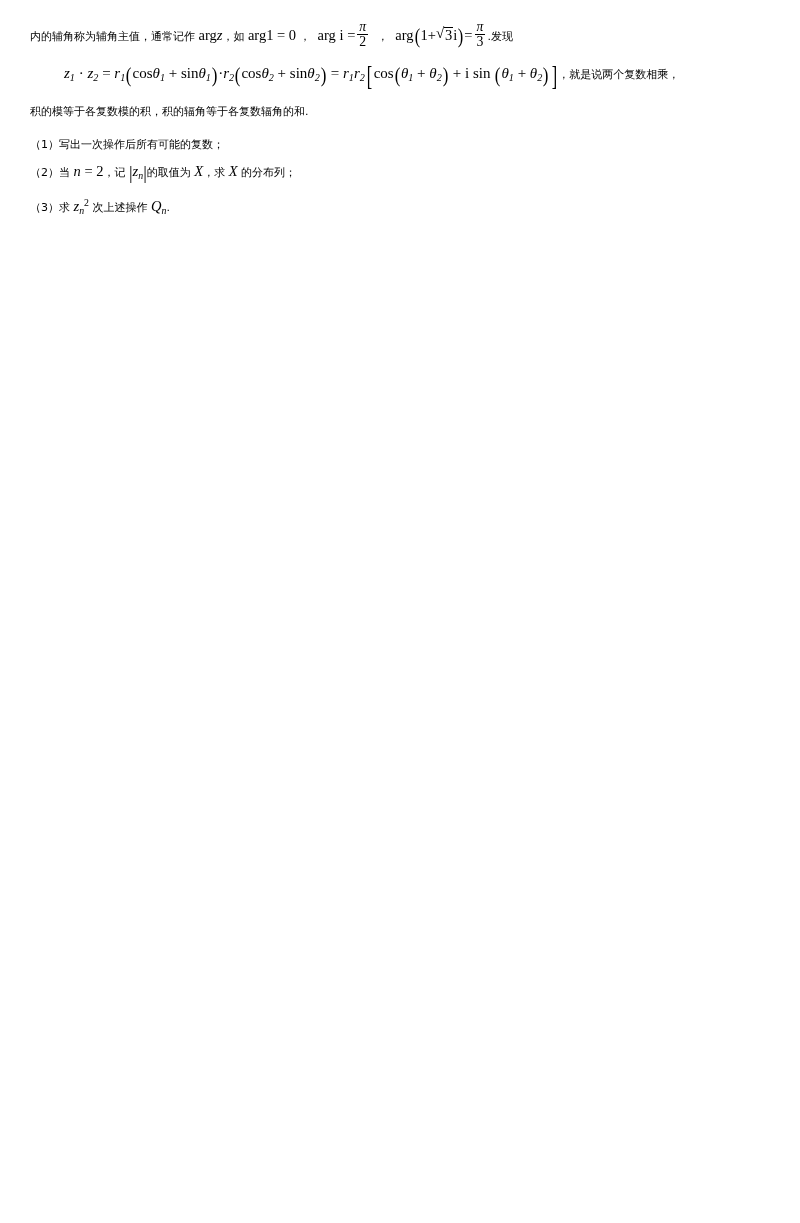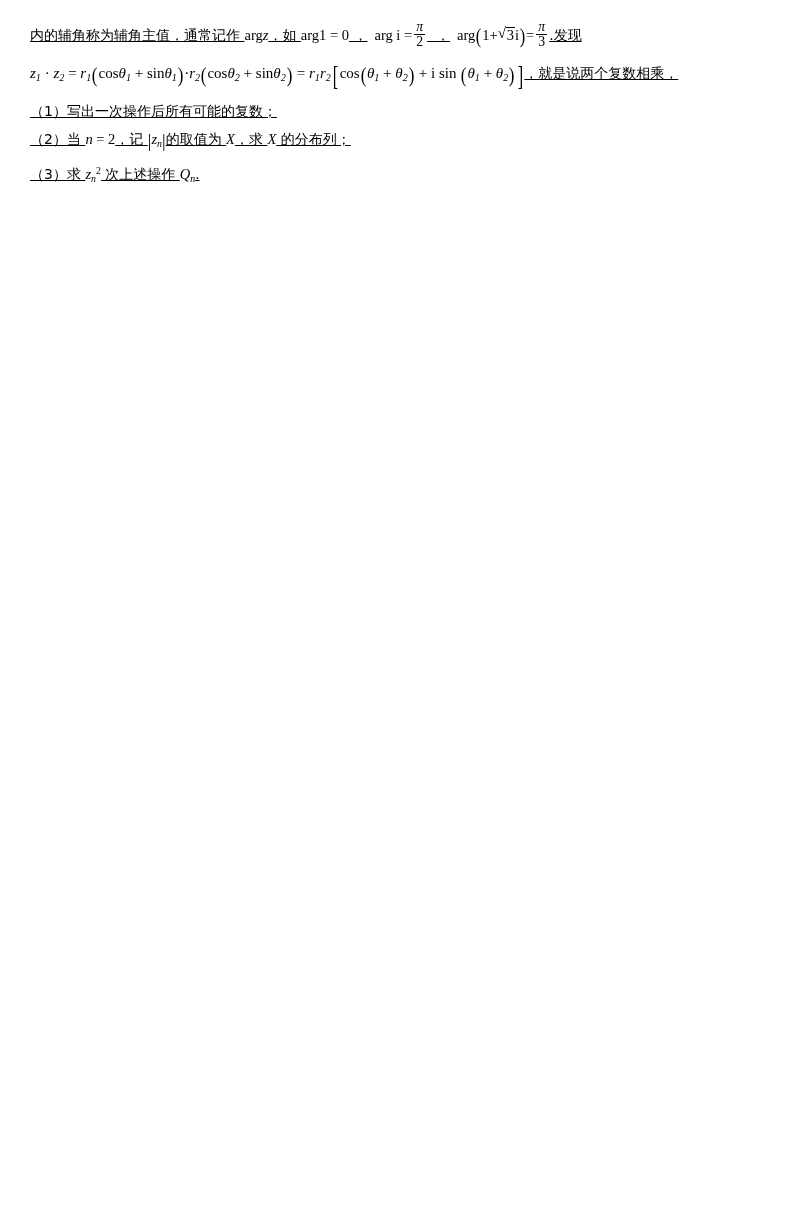--- a/index.html
+++ b/index.html
@@ -31,21 +31,21 @@
   .para {
     font-size: 14.5px;
     line-height: 1.05;
     margin-bottom: 13px;
     white-space: normal;
   }
   .para.tall {
     margin-bottom: 17px;
   }
   .it { font-style: italic; }
-  .cjk { font-family: "DejaVu Sans", "Liberation Sans", sans-serif; font-size: 14px; text-decoration: underline; }
+  .cjk { font-family: "DejaVu Sans", "Liberation Sans", sans-serif; font-size: 11px; }
 
   
   .m {
     font-family: "Liberation Serif", "DejaVu Serif", serif;
     font-style: italic;
     white-space: nowrap;
   }
   .mr { font-style: normal; }
   sub {
     font-size: 0.68em;
@@ -119,37 +119,41 @@
   .abs {
     display: inline-block;
     font-style: normal;
     font-size: 1.25em;
     vertical-align: -0.16em;
     line-height: 0.9;
   }
   .eqline {
     font-size: 15px;
     line-height: 1.2;
+    margin-left: 34px;
   }
   .spc-sm { display: inline-block; width: 7px; }
 </style>
 </head>
 <body>
 
 <div class="page">
   <div class="content">
 
     <div class="para">
       <span class="cjk">内的辅角称为辅角主值，通常记作 </span><span class="m"><span class="mr">arg</span><span class="it">z</span></span><span class="cjk">，如 </span><span class="m"><span class="mr">arg1 = 0</span></span><span class="cjk"> ，<span class="spc-sm"></span></span><span class="m"><span class="mr">arg i =</span><span class="frac"><span class="num">π</span><span class="den">2</span></span></span><span class="cjk">&nbsp;&nbsp;，<span class="spc-sm"></span></span><span class="m"><span class="mr">arg</span><span class="bigparen">(</span><span class="mr">1+</span><span class="sqrt"><span class="rad">3</span></span><span class="mr">i</span><span class="bigparen">)</span><span class="mr">=</span><span class="frac"><span class="num">π</span><span class="den">3</span></span></span><span class="cjk">.发现</span>
     </div>
 
     <div class="para tall eqline">
       <span class="m"><span class="it">z</span><sub>1</sub><span class="mr"> · </span><span class="it">z</span><sub>2</sub><span class="mr"> = </span><span class="it">r</span><sub>1</sub><span class="bigparen">(</span><span class="mr">cos</span><span class="it">θ</span><sub>1</sub><span class="mr"> + sin</span><span class="it">θ</span><sub>1</sub><span class="bigparen">)</span><span class="mr">·</span><span class="it">r</span><sub>2</sub><span class="bigparen">(</span><span class="mr">cos</span><span class="it">θ</span><sub>2</sub><span class="mr"> + sin</span><span class="it">θ</span><sub>2</sub><span class="bigparen">)</span><span class="mr"> = </span><span class="it">r</span><sub>1</sub><span class="it">r</span><sub>2</sub><span class="bigbr">[</span><span class="mr">cos</span><span class="bigparen">(</span><span class="it">θ</span><sub>1</sub><span class="mr"> + </span><span class="it">θ</span><sub>2</sub><span class="bigparen">)</span><span class="mr"> + i sin </span><span class="bigparen">(</span><span class="it">θ</span><sub>1</sub><span class="mr"> + </span><span class="it">θ</span><sub>2</sub><span class="bigparen">)</span><span class="bigbr">]</span></span><span class="cjk">，就是说两个复数相乘，</span>
     </div>
 
+    <div class="para">
+      <span class="cjk">积的模等于各复数模的积，积的辐角等于各复数辐角的和.</span>
+    </div>
 
 
 
     <div class="para" style="margin-top:18px;">
       <span class="cjk">（1）</span><span class="cjk">写出一次操作后所有可能的复数；</span>
     </div>
 
     <div class="para" style="margin-top:8px;">
       <span class="cjk">（2）</span><span class="cjk">当 </span><span class="m"><span class="it">n</span><span class="mr"> = 2</span></span><span class="cjk">，记 </span><span class="m"><span class="abs">|</span><span class="it">z</span><sub>n</sub><span class="abs">|</span></span><span class="cjk">的取值为 </span><span class="m it">X</span><span class="cjk">，求 </span><span class="m it">X</span><span class="cjk"> 的分布列；</span>
     </div>

